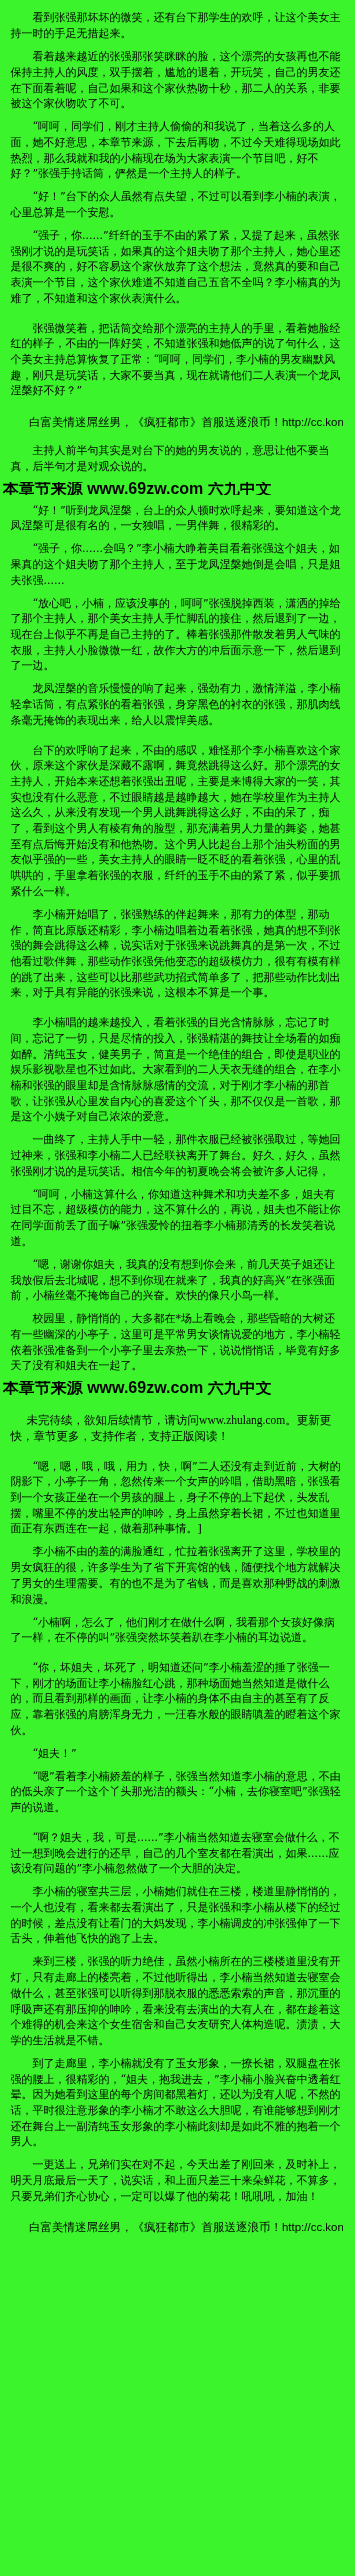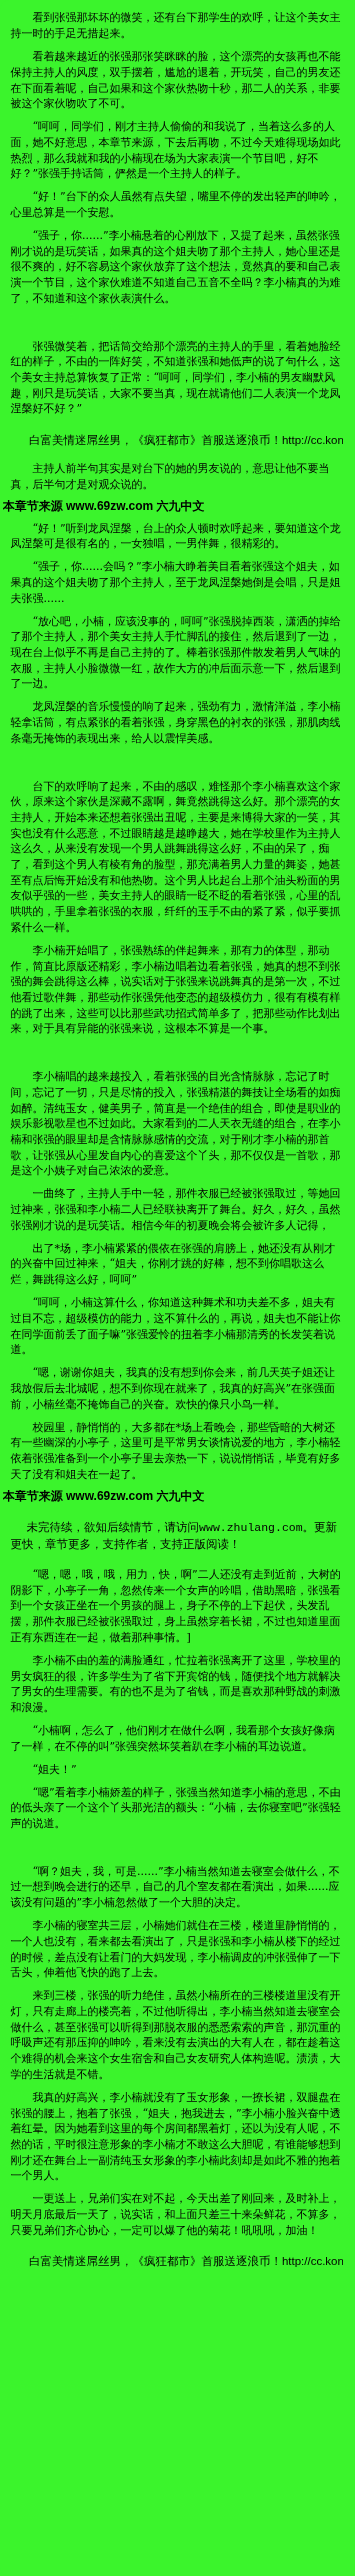--- a/index.html
+++ b/index.html
@@ -19,80 +19,80 @@
     line-height: 15.7px;
     overflow: hidden;
     border-radius: 9px;
   }
   p {
     margin: 7.3px 0;
     text-indent: 2em;
     word-break: break-all;
   }
   p.body { }
-  p.sp { margin-top: 32px; }
+  p.sp { margin-top: 14px; }
   p.ad {
     font-family: "Liberation Sans", sans-serif;
     font-size: 11.5px;
     line-height: 14.6px;
     text-indent: 1.6em;
     white-space: nowrap;
     overflow: hidden;
     margin: 15.7px 0 13.6px 0;
   }
   p.source {
     font-family: "Liberation Sans", sans-serif;
     font-weight: bold;
-    font-size: 12px;
+    font-size: 16px;
     line-height: 13.6px;
     text-indent: 0;
     margin: 1px 0 1px -7.8px;
     white-space: nowrap;
     overflow: hidden;
   }
   p.notice {
-    font-family: Liberation Mono, monospace;
+    font-family: Liberation Serif, serif;
     font-size: 11.5px;
     line-height: 16.7px;
     text-indent: 1.4em;
     margin: 16.7px 0 13.6px 0;
   }
 </style>
 </head>
 <body style="background: rgb(59, 244, 44);">
 
 <div class="page" style="background: rgb(59, 244, 44); color: rgb(0, 0, 0);">
   <p class="body">看到张强那坏坏的微笑，还有台下那学生的欢呼，让这个美女主持一时的手足无措起来。</p>
   <p class="body">看着越来越近的张强那张笑眯眯的脸，这个漂亮的女孩再也不能保持主持人的风度，双手摆着，尴尬的退着，开玩笑，自己的男友还在下面看着呢，自己如果和这个家伙热吻十秒，那二人的关系，非要被这个家伙吻吹了不可。</p>
   <p class="body">“呵呵，同学们，刚才主持人偷偷的和我说了，当着这么多的人面，她不好意思，本章节来源，下去后再吻，不过今天难得现场如此热烈，那么我就和我的小楠现在场为大家表演一个节目吧，好不好？”张强手持话筒，俨然是一个主持人的样子。</p>
-  <p class="body">“好！”台下的众人虽然有点失望，嘴里不停的发出轻声的呻吟，心里总算是一个安慰。</p>
-  <p class="body">“强子，你......”李小楠悬着的心刚放下，又提了起来，虽然张强刚才说的是玩笑话，如果真的这个姐夫吻了那个主持人，她心里还是很不爽的，好不容易这个家伙放弃了这个想法，竟然真的要和自己表演一个节目，这个家伙难道不知道自己五音不全吗？李小楠真的为难了，不知道和这个家伙表演什么。</p>
+  <p class="body">“好！”台下的众人虽然有点失望，不过可以看到李小楠的表演，心里总算是一个安慰。</p>
+  <p class="body">“强子，你......”纤纤的玉手不由的紧了紧，又提了起来，虽然张强刚才说的是玩笑话，如果真的这个姐夫吻了那个主持人，她心里还是很不爽的，好不容易这个家伙放弃了这个想法，竟然真的要和自己表演一个节目，这个家伙难道不知道自己五音不全吗？李小楠真的为难了，不知道和这个家伙表演什么。</p>
   <p class="body sp">张强微笑着，把话筒交给那个漂亮的主持人的手里，看着她脸经红的样子，不由的一阵好笑，不知道张强和她低声的说了句什么，这个美女主持总算恢复了正常：“呵呵，同学们，李小楠的男友幽默风趣，刚只是玩笑话，大家不要当真，现在就请他们二人表演一个龙凤涅槃好不好？”</p>
   <p class="ad">白富美情迷屌丝男，《疯狂都市》首服送逐浪币！http://cc.kongzhong.com/r/zhulang/</p>
   <p class="body">主持人前半句其实是对台下的她的男友说的，意思让他不要当真，后半句才是对观众说的。</p>
   <p class="source">本章节来源 www.69zw.com 六九中文</p>
   <p class="body">“好！”听到龙凤涅槃，台上的众人顿时欢呼起来，要知道这个龙凤涅槃可是很有名的，一女独唱，一男伴舞，很精彩的。</p>
   <p class="body">“强子，你......会吗？”李小楠大睁着美目看着张强这个姐夫，如果真的这个姐夫吻了那个主持人，至于龙凤涅槃她倒是会唱，只是姐夫张强......</p>
   <p class="body">“放心吧，小楠，应该没事的，呵呵”张强脱掉西装，潇洒的掉给了那个主持人，那个美女主持人手忙脚乱的接住，然后退到了一边，现在台上似乎不再是自己主持的了。棒着张强那件散发着男人气味的衣服，主持人小脸微微一红，故作大方的冲后面示意一下，然后退到了一边。</p>
   <p class="body">龙凤涅槃的音乐慢慢的响了起来，强劲有力，激情洋溢，李小楠轻拿话筒，有点紧张的看着张强，身穿黑色的衬衣的张强，那肌肉线条毫无掩饰的表现出来，给人以震悍美感。</p>
   <p class="body sp">台下的欢呼响了起来，不由的感叹，难怪那个李小楠喜欢这个家伙，原来这个家伙是深藏不露啊，舞竟然跳得这么好。那个漂亮的女主持人，开始本来还想着张强出丑呢，主要是来博得大家的一笑，其实也没有什么恶意，不过眼睛越是越睁越大，她在学校里作为主持人这么久，从来没有发现一个男人跳舞跳得这么好，不由的呆了，痴了，看到这个男人有棱有角的脸型，那充满着男人力量的舞姿，她甚至有点后悔开始没有和他热吻。这个男人比起台上那个油头粉面的男友似乎强的一些，美女主持人的眼睛一眨不眨的看着张强，心里的乱哄哄的，手里拿着张强的衣服，纤纤的玉手不由的紧了紧，似乎要抓紧什么一样。</p>
   <p class="body">李小楠开始唱了，张强熟练的伴起舞来，那有力的体型，那动作，简直比原版还精彩，李小楠边唱着边看着张强，她真的想不到张强的舞会跳得这么棒，说实话对于张强来说跳舞真的是第一次，不过他看过歌伴舞，那些动作张强凭他变态的超级模仿力，很有有模有样的跳了出来，这些可以比那些武功招式简单多了，把那些动作比划出来，对于具有异能的张强来说，这根本不算是一个事。</p>
   <p class="body sp">李小楠唱的越来越投入，看着张强的目光含情脉脉，忘记了时间，忘记了一切，只是尽情的投入，张强精湛的舞技让全场看的如痴如醉。清纯玉女，健美男子，简直是一个绝佳的组合，即使是职业的娱乐影视歌星也不过如此。大家看到的二人天衣无缝的组合，在李小楠和张强的眼里却是含情脉脉感情的交流，对于刚才李小楠的那首歌，让张强从心里发自内心的喜爱这个丫头，那不仅仅是一首歌，那是这个小姨子对自己浓浓的爱意。</p>
   <p class="body">一曲终了，主持人手中一轻，那件衣服已经被张强取过，等她回过神来，张强和李小楠二人已经联袂离开了舞台。好久，好久，虽然张强刚才说的是玩笑话。相信今年的初夏晚会将会被许多人记得，</p>
-  <p class="body">出了*场，李小楠紧紧的偎依在张强的肩膀上，她还没有从刚才的兴奋中回过神来，“姐夫，你刚才跳的好棒，想不到你唱歌这么烂，舞跳得这么好，呵呵”</p>
   <p class="body">“呵呵，小楠这算什么，你知道这种舞术和功夫差不多，姐夫有过目不忘，超级模仿的能力，这不算什么的，再说，姐夫也不能让你在同学面前丢了面子嘛”张强爱怜的扭着李小楠那清秀的长发笑着说道。</p>
   <p class="body">“嗯，谢谢你姐夫，我真的没有想到你会来，前几天英子姐还让我放假后去北城呢，想不到你现在就来了，我真的好高兴”在张强面前，小楠丝毫不掩饰自己的兴奋。欢快的像只小鸟一样。</p>
   <p class="body">校园里，静悄悄的，大多都在*场上看晚会，那些昏暗的大树还有一些幽深的小亭子，这里可是平常男女谈情说爱的地方，李小楠轻依着张强准备到一个小亭子里去亲热一下，说说悄悄话，毕竟有好多天了没有和姐夫在一起了。</p>
   <p class="source">本章节来源 www.69zw.com 六九中文</p>
   <p class="notice">未完待续，欲知后续情节，请访问www.zhulang.com。更新更快，章节更多，支持作者，支持正版阅读！</p>
-  <p class="body">“嗯，嗯，哦，哦，用力，快，啊”二人还没有走到近前，大树的阴影下，小亭子一角，忽然传来一个女声的吟唱，借助黑暗，张强看到一个女孩正坐在一个男孩的腿上，身子不停的上下起伏，头发乱摆，那件衣服已经被张强取过，身上虽然穿着长裙，不过也知道里面正有东西连在一起，做着那种事情。]</p>
+  <p class="body">“嗯，嗯，哦，哦，用力，快，啊”二人还没有走到近前，大树的阴影下，小亭子一角，忽然传来一个女声的吟唱，借助黑暗，张强看到一个女孩正坐在一个男孩的腿上，身子不停的上下起伏，头发乱摆，嘴里不停的发出轻声的呻吟，身上虽然穿着长裙，不过也知道里面正有东西连在一起，做着那种事情。]</p>
   <p class="body">李小楠不由的羞的满脸通红，忙拉着张强离开了这里，学校里的男女疯狂的很，许多学生为了省下开宾馆的钱，随便找个地方就解决了男女的生理需要。有的也不是为了省钱，而是喜欢那种野战的刺激和浪漫。</p>
   <p class="body">“小楠啊，怎么了，他们刚才在做什么啊，我看那个女孩好像病了一样，在不停的叫”张强突然坏笑着趴在李小楠的耳边说道。</p>
+  <p class="body sp">“你，坏姐夫，坏死了，明知道还问”李小楠羞涩的捶了张强一下，刚才的场面让李小楠脸红心跳，那种场面她当然知道是做什么的，而且看到那样的画面，让李小楠的身体不由自主的甚至有了反应，靠着张强的肩膀浑身无力，一汪春水般的眼睛嗔羞的瞪着这个家伙。</p>
   <p class="body">“姐夫！”</p>
   <p class="body">“嗯”看着李小楠娇羞的样子，张强当然知道李小楠的意思，不由的低头亲了一个这个丫头那光洁的额头：“小楠，去你寝室吧”张强轻声的说道。</p>
   <p class="body sp">“啊？姐夫，我，可是......”李小楠当然知道去寝室会做什么，不过一想到晚会进行的还早，自己的几个室友都在看演出，如果......应该没有问题的”李小楠忽然做了一个大胆的决定。</p>
   <p class="body">李小楠的寝室共三层，小楠她们就住在三楼，楼道里静悄悄的，一个人也没有，看来都去看演出了，只是张强和李小楠从楼下的经过的时候，差点没有让看门的大妈发现，李小楠调皮的冲张强伸了一下舌头，伸着他飞快的跑了上去。</p>
   <p class="body">来到三楼，张强的听力绝佳，虽然小楠所在的三楼楼道里没有开灯，只有走廊上的楼亮着，不过他听得出，李小楠当然知道去寝室会做什么，甚至张强可以听得到那脱衣服的悉悉索索的声音，那沉重的呼吸声还有那压抑的呻吟，看来没有去演出的大有人在，都在趁着这个难得的机会来这个女生宿舍和自己女友研究人体构造呢。渍渍，大学的生活就是不错。</p>
-  <p class="body">我真的好高兴，李小楠就没有了玉女形象，一撩长裙，双腿盘在张强的腰上，抱着了张强，“姐夫，抱我进去，”李小楠小脸兴奋中透着红晕。因为她看到这里的每个房间都黑着灯，还以为没有人呢，不然的话，平时很注意形象的李小楠才不敢这么大胆呢，有谁能够想到刚才还在舞台上一副清纯玉女形象的李小楠此刻却是如此不雅的抱着一个男人。</p>
+  <p class="body">到了走廊里，李小楠就没有了玉女形象，一撩长裙，双腿盘在张强的腰上，很精彩的，“姐夫，抱我进去，”李小楠小脸兴奋中透着红晕。因为她看到这里的每个房间都黑着灯，还以为没有人呢，不然的话，平时很注意形象的李小楠才不敢这么大胆呢，有谁能够想到刚才还在舞台上一副清纯玉女形象的李小楠此刻却是如此不雅的抱着一个男人。</p>
   <p class="body">一更送上，兄弟们实在对不起，今天出差了刚回来，及时补上，明天月底最后一天了，说实话，和上面只差三十来朵鲜花，不算多，只要兄弟们齐心协心，一定可以爆了他的菊花！吼吼吼，加油！</p>
   <p class="ad">白富美情迷屌丝男，《疯狂都市》首服送逐浪币！http://cc.kongzhong.com/r/zhulang/</p>
 </div>
 
 
 </body></html>

